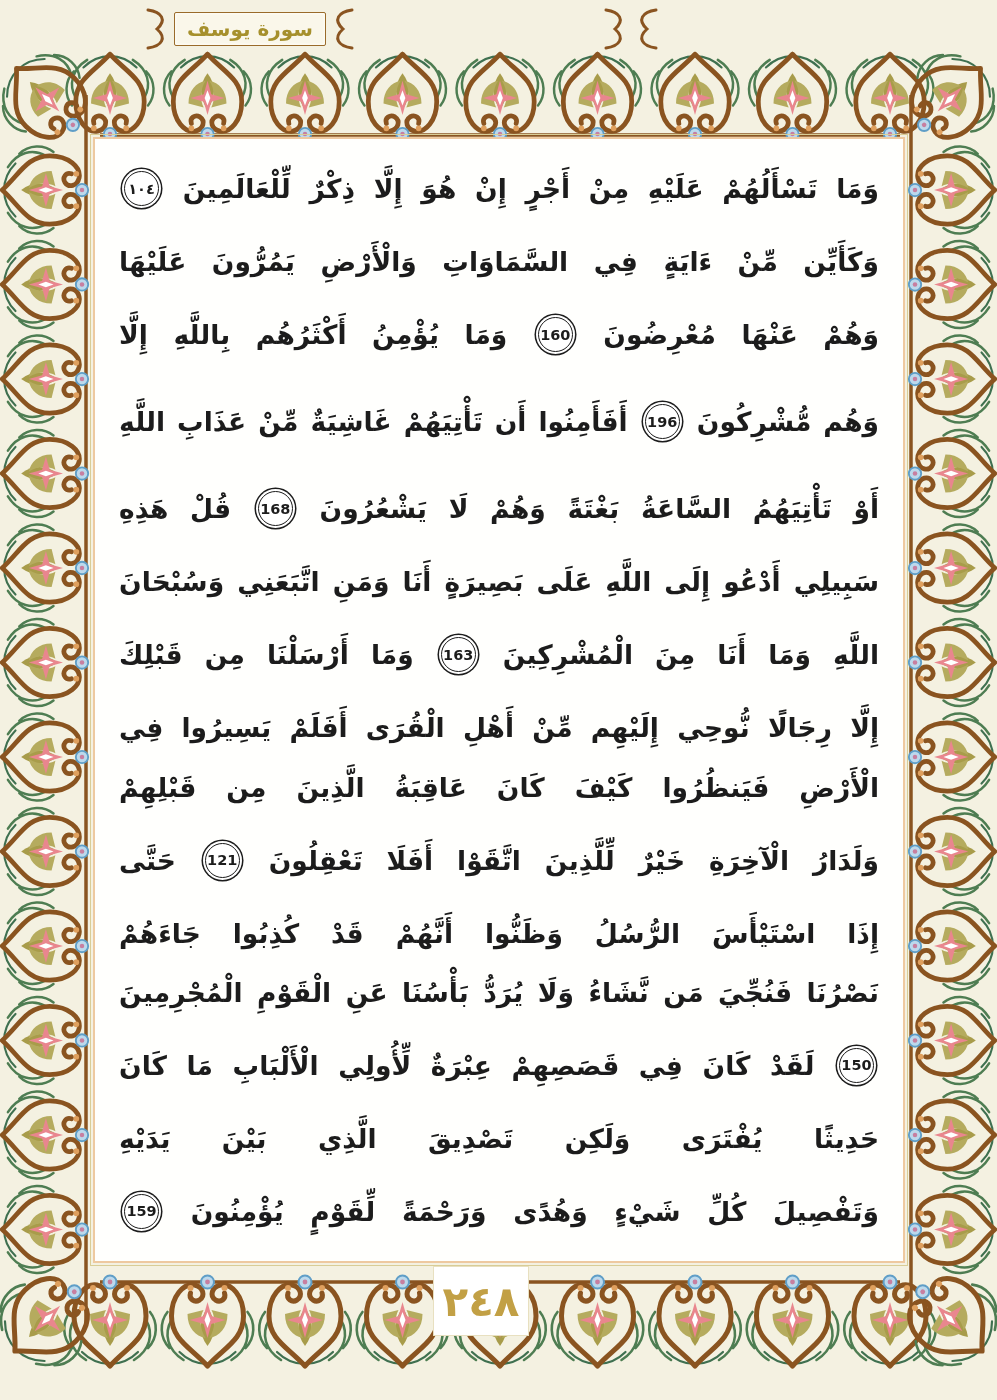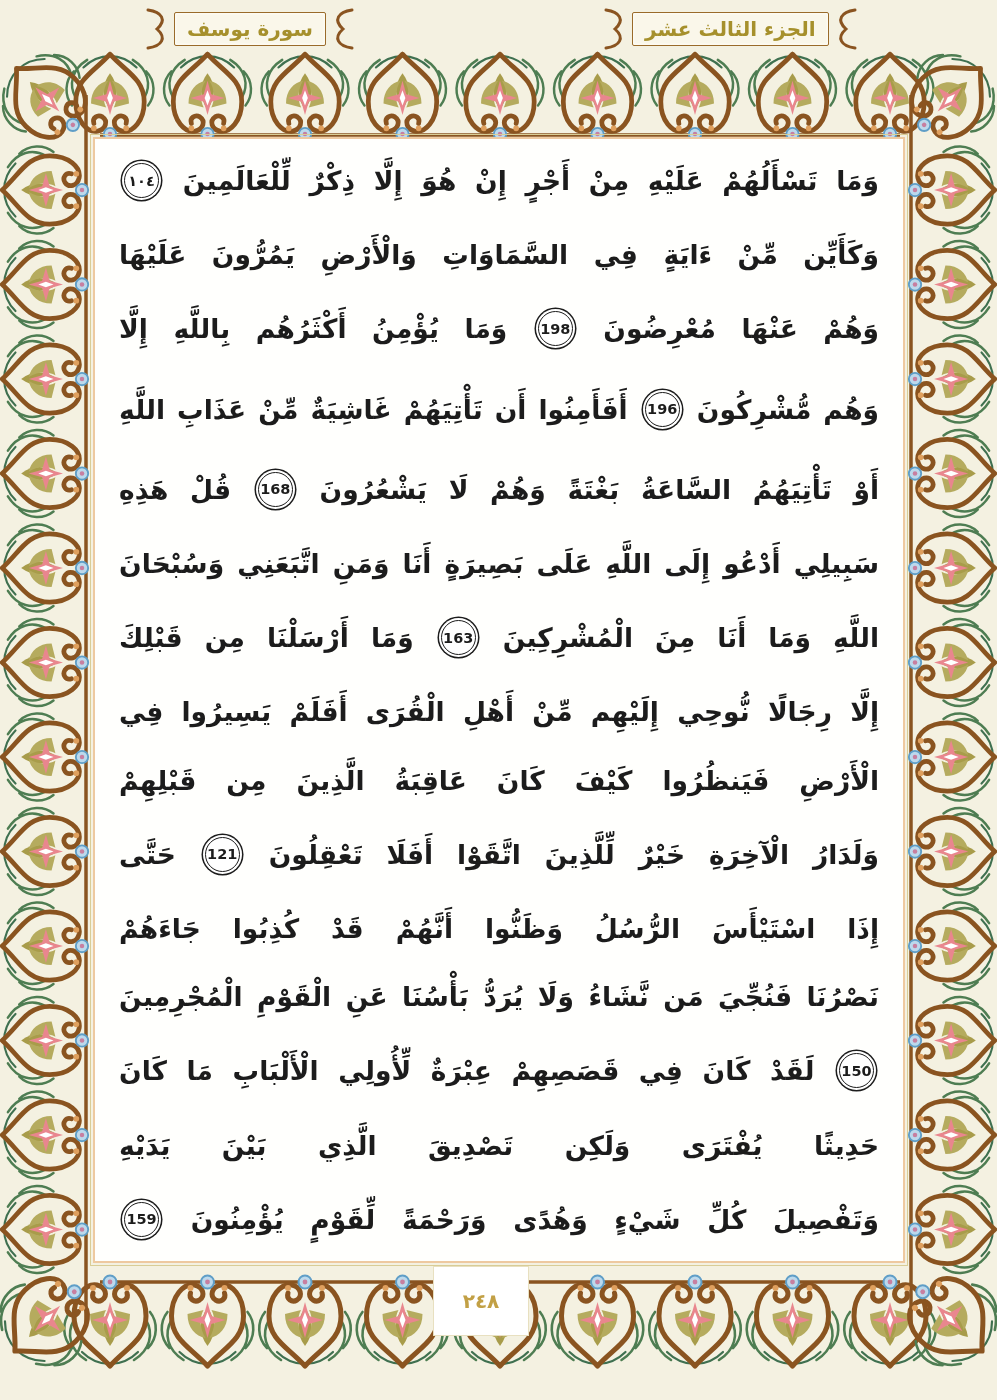--- a/index.html
+++ b/index.html
@@ -25,29 +25,29 @@
   
   .panel{position:absolute;left:93px;top:137px;width:812px;height:1126px;
       background:var(--panel);border:2.5px solid var(--peach);
       outline:1.5px solid var(--khaki);outline-offset:2px;z-index:3;box-sizing:border-box;}
   .qlines{height:100%;box-sizing:border-box;padding:20px 24px;display:flex;
       flex-direction:column;justify-content:space-between;}
   .qline{display:flex;direction:rtl;justify-content:space-between;align-items:center;
       color:var(--ink);font-size:26.5px;font-weight:bold;white-space:nowrap;}
   .qline .word{flex:0 0 auto;}
   .ayah{flex:0 0 auto;width:33px;height:33px;border-radius:50%;
-      border:1.5px solid var(--ink);background:#fff;margin:4px 5px;
+      border:1.5px solid var(--ink);background:#fff;margin:12px 5px;
       box-shadow:0 0 0 2px #fff,0 0 0 3.5px var(--ink);
       display:inline-flex;align-items:center;justify-content:center;
       font-size:14.5px;font-weight:bold;}
   
   .pagenum-box{position:absolute;left:433px;top:1266px;width:94px;height:68px;
       background:#fff;border:1px solid #e8e0c0;z-index:4;
       display:flex;align-items:center;justify-content:center;}
-  .pagenum-box span{color:var(--page-gold);font-size:20px;font-weight:bold;letter-spacing:3px;}
+  .pagenum-box span{color:var(--page-gold);font-size:42px;font-weight:bold;letter-spacing:3px;}
 </style>
 </head>
 <body>
 
 <div class="page">
 
   <div class="cartouche" style="left:146px;">
     <svg class="bracket" viewBox="0 0 26 44">
       <path d="M24,3 C10,5 5,13 15,22 C5,31 10,39 24,41"></path>
     </svg>
@@ -56,23 +56,20 @@
     </div>
     <svg class="bracket flip" viewBox="0 0 26 44">
       <path d="M24,3 C10,5 5,13 15,22 C5,31 10,39 24,41"></path>
     </svg>
   </div>
 
   <div class="cartouche" style="left:604px;">
     <svg class="bracket" viewBox="0 0 26 44">
       <path d="M24,3 C10,5 5,13 15,22 C5,31 10,39 24,41"></path>
     </svg>
-    <div class="box">
-      <span>الجزء الثالث عشر</span>
-    </div>
     <svg class="bracket flip" viewBox="0 0 26 44">
       <path d="M24,3 C10,5 5,13 15,22 C5,31 10,39 24,41"></path>
     </svg>
   </div>
 
   <svg id="border-svg" width="997" height="1400" viewBox="0 0 997 1400">
     <defs>
       <g id="motif">
         <path d="M14,52 C6,38 10,22 26,12 M10,60 C2,50 2,34 12,24" stroke="#4e7d52" stroke-width="2.6" fill="none" stroke-linecap="round"></path>
         <path d="M86,52 C94,38 90,22 74,12 M90,60 C98,50 98,34 88,24" stroke="#4e7d52" stroke-width="2.6" fill="none" stroke-linecap="round"></path>
@@ -166,21 +163,21 @@
           <span class="word">فِي</span>
           <span class="word">السَّمَاوَاتِ</span>
           <span class="word">وَالْأَرْضِ</span>
           <span class="word">يَمُرُّونَ</span>
           <span class="word">عَلَيْهَا</span>
         </div>
         <div class="qline">
           <span class="word">وَهُمْ</span>
           <span class="word">عَنْهَا</span>
           <span class="word">مُعْرِضُونَ</span>
-          <span class="ayah">198</span>
+          <span class="ayah">160</span>
           <span class="word">وَمَا</span>
           <span class="word">يُؤْمِنُ</span>
           <span class="word">أَكْثَرُهُم</span>
           <span class="word">بِاللَّهِ</span>
           <span class="word">إِلَّا</span>
         </div>
         <div class="qline">
           <span class="word">وَهُم</span>
           <span class="word">مُّشْرِكُونَ</span>
           <span class="ayah">196</span>

